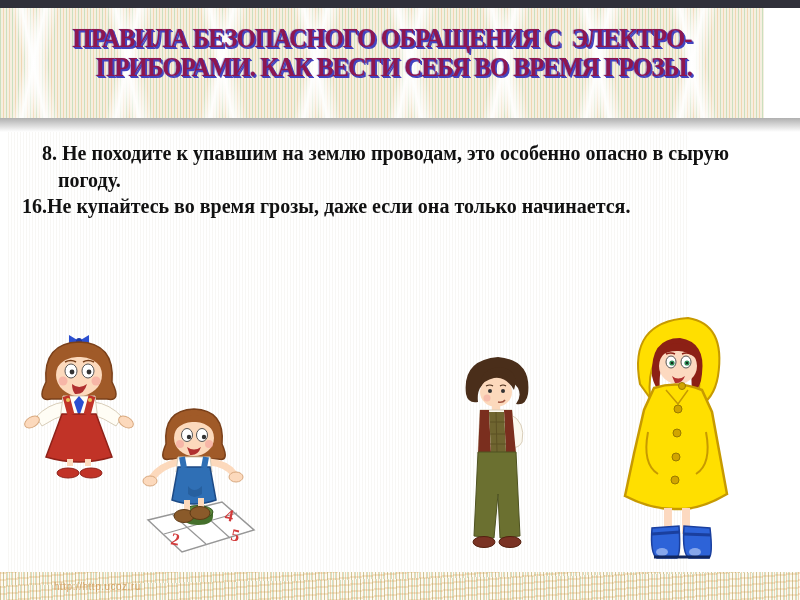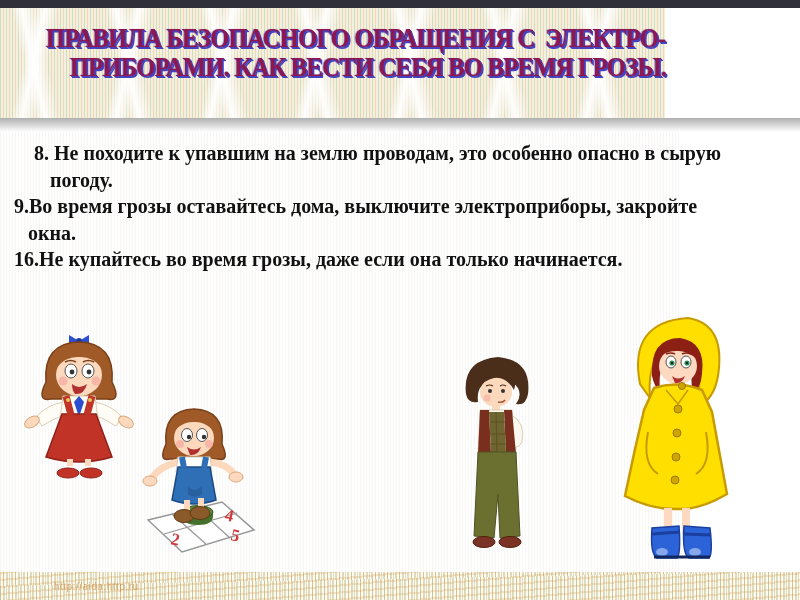--- a/index.html
+++ b/index.html
@@ -5,44 +5,43 @@
   html,body{margin:0;padding:0;background:#555;}
   #slide{
     position:relative;width:800px;height:600px;overflow:hidden;
     font-family:"Liberation Serif", serif;
     background:#ffffff;
   }
   
   #top-bar{position:absolute;left:0;top:0;width:800px;height:8px;background:#30303a;}
   
   #header-band{
-    position:absolute;left:0;top:8px;width:645px;height:110px;
+    position:absolute;left:0;top:8px;width:764px;height:110px;
     background-color:#f5efe0;
     background-image:
       repeating-linear-gradient(78deg, rgba(255,255,255,0) 0 34px, rgba(255,255,255,.95) 44px, rgba(255,255,255,0) 58px, rgba(255,255,255,0) 92px),
       repeating-linear-gradient(102deg, rgba(255,255,255,0) 0 34px, rgba(255,255,255,.95) 44px, rgba(255,255,255,0) 58px, rgba(255,255,255,0) 92px),
       repeating-linear-gradient(90deg, rgba(150,205,150,.45) 0 1px, rgba(255,255,255,0) 1px 3px, rgba(235,175,110,.40) 3px 4px, rgba(255,255,255,0) 4px 6px);
-    padding-left: 20px;
   }
   #header-shadow{
     position:absolute;left:0;top:118px;width:800px;height:14px;
     background:linear-gradient(to bottom, rgba(110,110,110,.55), rgba(110,110,110,0));
   }
   .title{
     position:relative;text-align:center;
     color:#8e1750;font-weight:bold;font-size:27px;line-height:29px;
     letter-spacing:-1px;white-space:pre;
     text-shadow:2px 2px 0 #4343c0, 1px 1px 0 #4343c0, -1px 0 1px rgba(67,67,192,.45);
     transform:scaleX(.92);
   }
   #title-line1{margin-top:16px;}
   #title-line2{padding-left:26px;}
   
   #body-area{
-    position:absolute;left:0;top:132px;width:680px;height:440px;
+    position:absolute;left:8px;top:132px;width:680px;height:440px;
     background-image:repeating-linear-gradient(90deg, rgba(160,150,120,.08) 0 1px, rgba(255,255,255,0) 1px 3px);
   }
   #rules{
     position:absolute;left:14px;top:8px;width:728px;
     color:#111;font-weight:bold;font-size:20px;line-height:26.5px;
   }
   .rule{padding-left:14px;text-indent:-14px;}
   .rule.first{margin-left:20px;padding-left:16px;text-indent:-16px;}
   
   .fig{position:absolute;}
@@ -77,21 +76,20 @@
 
   <div id="header-band">
     <div class="title" id="title-line1">ПРАВИЛА БЕЗОПАСНОГО ОБРАЩЕНИЯ С  ЭЛЕКТРО-</div>
     <div class="title" id="title-line2">ПРИБОРАМИ. КАК ВЕСТИ СЕБЯ ВО ВРЕМЯ ГРОЗЫ.</div>
   </div>
   <div id="header-shadow"></div>
 
   <div id="body-area">
     <div id="rules">
       <div class="rule first">8. Не походите к упавшим на землю проводам, это особенно опасно в сырую погоду.</div>
-      <div class="rule">9.Во время грозы оставайтесь дома, выключите электроприборы, закройте окна.</div>
       <div class="rule">16.Не купайтесь во время грозы, даже если она только начинается.</div>
     </div>
   </div>
 
   <svg class="fig" id="fig-girl-red" width="124" height="150" viewBox="0 0 124 150">
     <g>
       <path d="M51 5 L61 11 L51 17 Z" fill="#2b4fd0"></path>
       <path d="M71 5 L61 11 L71 17 Z" fill="#2b4fd0"></path>
       <circle cx="61" cy="11" r="3" fill="#1d3aa8"></circle>
     </g>
@@ -226,15 +224,15 @@
       <path d="M52 214 Q50 240 57 244 L77 244 Q81 240 79 212 Z" fill="#2d63d8" stroke="#1a3f9e" stroke-width="1.5"></path>
       <path d="M84 212 Q82 240 89 244 L109 244 Q113 240 110 214 Z" fill="#2d63d8" stroke="#1a3f9e" stroke-width="1.5"></path>
       <path d="M52 220 L80 218 M84 220 L111 221" stroke="#1a3f9e" stroke-width="3"></path>
       <ellipse cx="62" cy="238" rx="6" ry="4" fill="#9db8f0" opacity=".8"></ellipse>
       <ellipse cx="95" cy="238" rx="6" ry="4" fill="#9db8f0" opacity=".8"></ellipse>
       <path d="M54 243 L110 243" stroke="#10265e" stroke-width="3"></path>
     </g>
   </svg>
 
   <div id="footer-band"></div>
-  <div id="watermark">http://aida.http.ru</div>
+  <div id="watermark">http://http.ucoz.ru</div>
 
 </div>
 
 </body></html>

